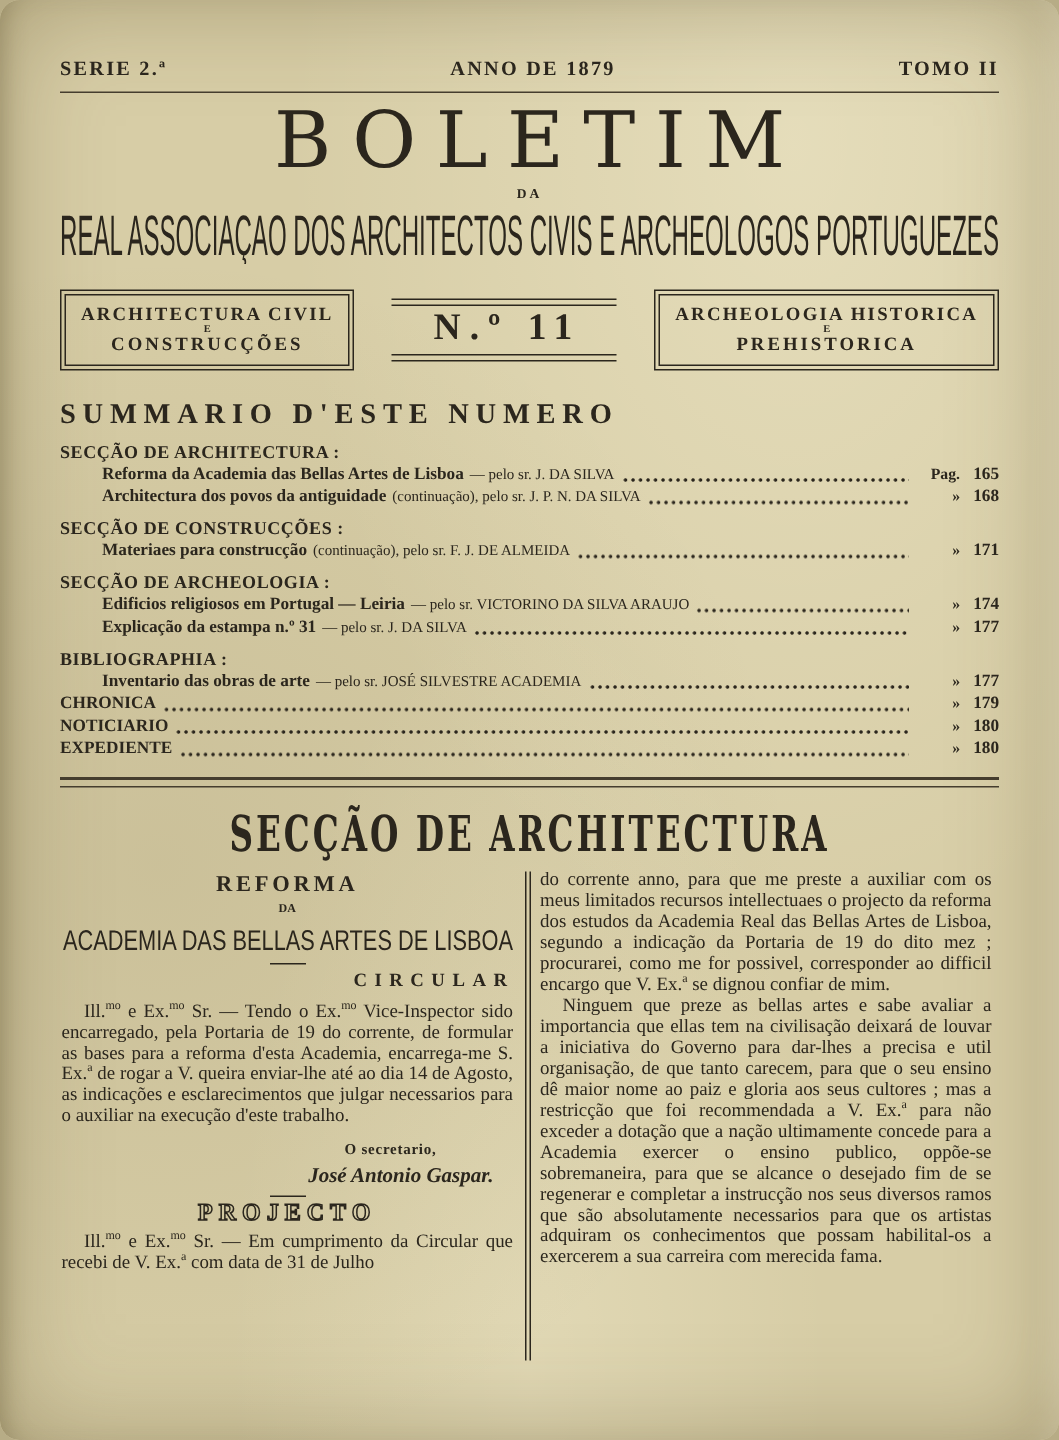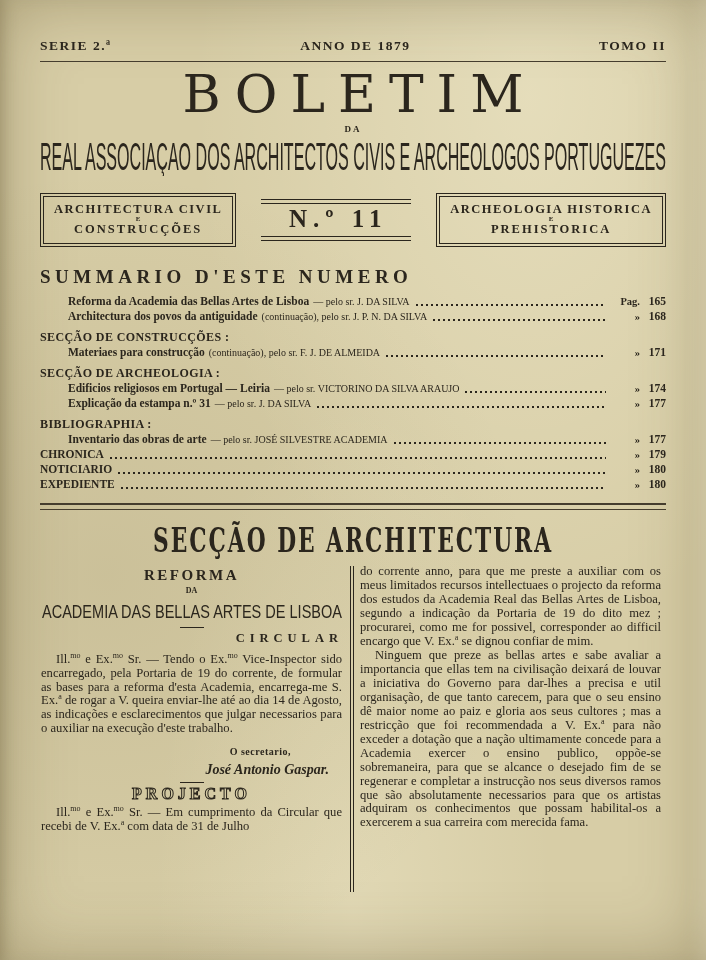--- a/index.html
+++ b/index.html
@@ -15,20 +15,21 @@
     margin:0 auto;
     overflow:hidden;
     background:
       radial-gradient(ellipse at 75% 10%, rgba(255,250,225,.35), transparent 45%),
       radial-gradient(ellipse at 15% 60%, rgba(95,80,40,.10), transparent 50%),
       radial-gradient(ellipse at 50% 95%, rgba(255,250,225,.25), transparent 40%),
       var(--paper);
     box-shadow: inset 0 0 70px rgba(92,76,38,.38), inset -14px 0 18px -10px rgba(255,250,222,.55), inset 10px 0 16px -8px rgba(70,58,25,.30);
     font-family:"Liberation Serif","DejaVu Serif",serif;
     color:var(--ink);
+    border-radius:13px;
   }
   .content{position:absolute;left:40px;right:40px;top:0;}
 
   
   .masthead{display:flex;justify-content:space-between;align-items:baseline;margin-top:38px;
     font-weight:bold;font-size:13.5px;letter-spacing:1.5px;}
   .mast-rule{border-top:1px solid var(--rule);margin-top:7px;}
 
   
   .big-title{text-align:center;font-family:"DejaVu Serif","Liberation Serif",serif;
@@ -118,20 +119,21 @@
       </div>
       <div class="dbox">
         <div class="l1">ARCHEOLOGIA HISTORICA</div>
         <div class="l2">E</div>
         <div class="l3">PREHISTORICA</div>
       </div>
     </div>
 
     <div class="summary-title">SUMMARIO D'ESTE NUMERO</div>
     <div class="summary-list">
+        <div class="srow header">SECÇÃO DE ARCHITECTURA :</div>
         <div class="srow item">
           <span class="stitle">Reforma da Academia das Bellas Artes de Lisboa</span>
           <span class="sbyline">— pelo sr. J. DA SILVA</span>
           <span class="leader"></span>
           <span class="smark">Pag.</span>
           <span class="spage">165</span>
         </div>
         <div class="srow item">
           <span class="stitle">Architectura dos povos da antiguidade</span>
           <span class="sbyline">(continuação), pelo sr. J. P. N. DA SILVA</span>

